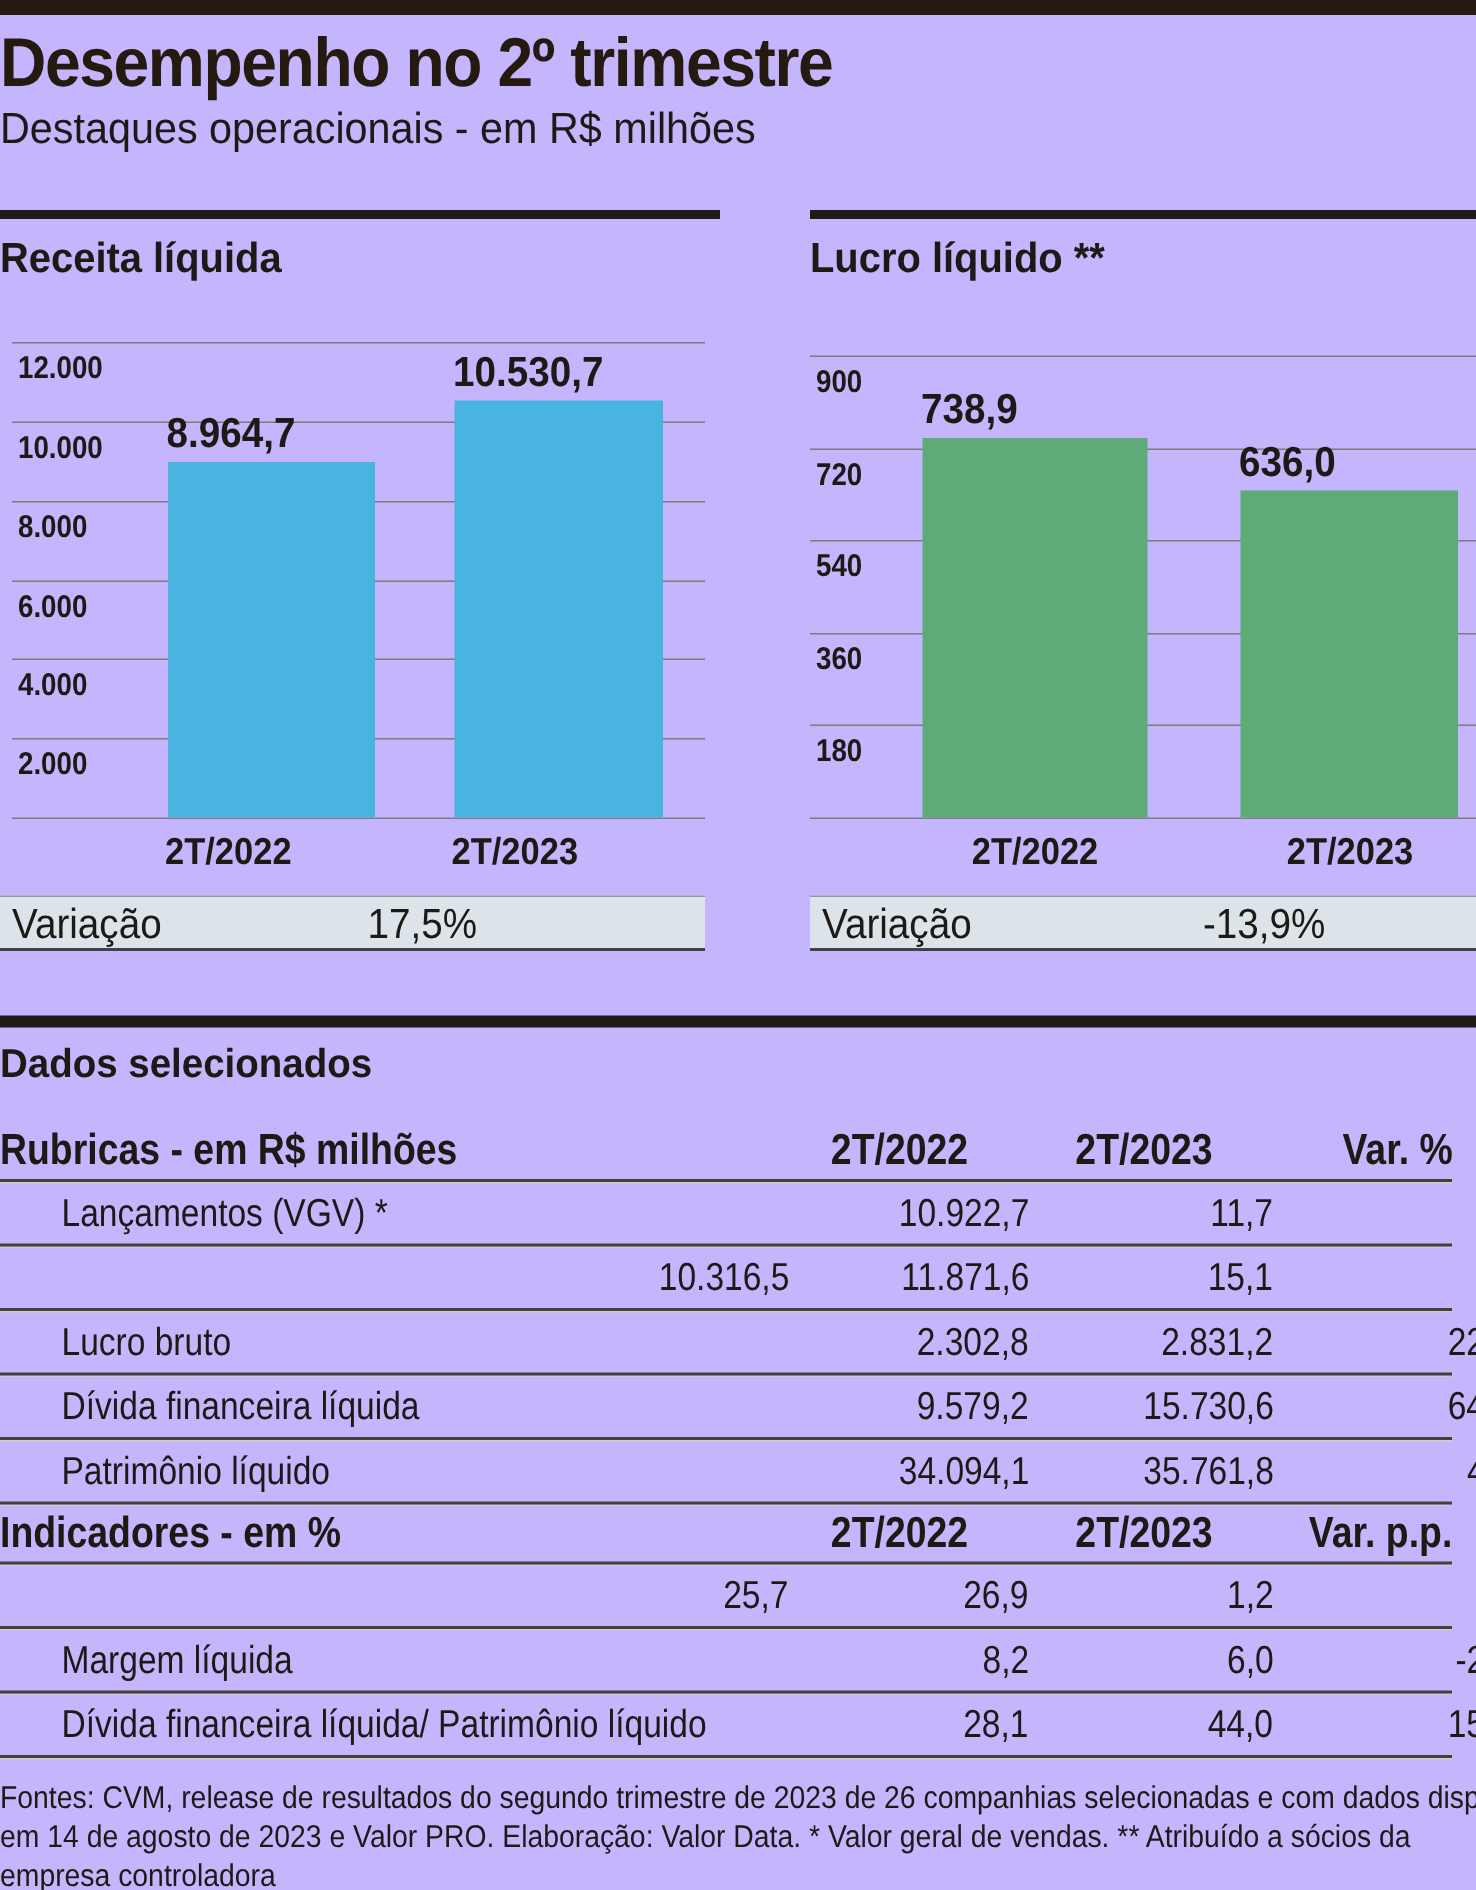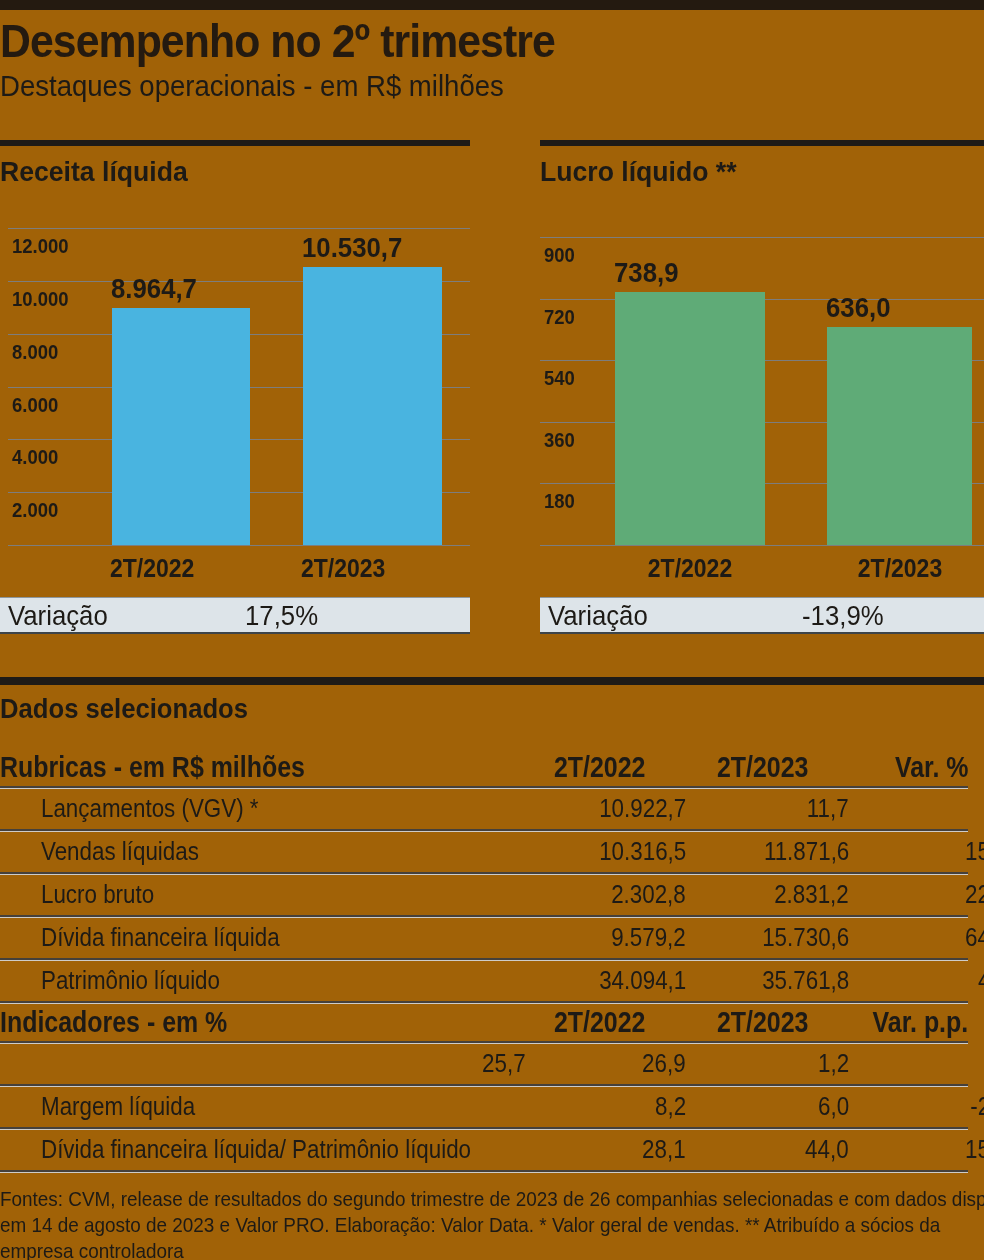--- a/index.html
+++ b/index.html
@@ -1,24 +1,24 @@
 <!DOCTYPE html>
 <html><head>
 <meta charset="utf-8">
 <style>
   html,body{margin:0;padding:0;background:#fff;}
-  #page{position:relative;width:984px;height:1260px;background:#a16207;overflow:hidden;
+  #page{position:relative;width:984px;height:1260px;background:#c4b5fd;overflow:hidden;
         font-family:"Liberation Sans",sans-serif;color:#1d1a16;}
   .abs{position:absolute;}
   #topbar{left:0;top:0;width:984px;height:10px;background:#241a10;}
   #title{left:0;top:14px;font-size:46px;font-weight:bold;letter-spacing:-1px;white-space:nowrap;
          transform:scaleX(.93);transform-origin:0 50%;color:#241a10;}
   #subtitle{left:0;top:70px;font-size:29px;white-space:nowrap;transform:scaleX(.95);transform-origin:0 50%;}
 
-  .chart-block{position:absolute;top:140px;height:500px;}
+  .chart-block{position:absolute;top:140px;height:500px;padding-left:10px;}
   .rule{position:absolute;left:0;top:0;width:100%;height:6px;background:#1f1b17;}
   .chart-title{position:absolute;left:0;top:16px;margin:0;font-size:28px;font-weight:bold;white-space:nowrap;
                transform:scaleX(.95);transform-origin:0 50%;}
   .plot{position:absolute;}
   .gridline{position:absolute;left:0;width:100%;height:1px;background:#7d7d7d;}
   .ytick{position:absolute;font-size:21px;font-weight:bold;white-space:nowrap;
          transform:scaleX(.88);transform-origin:0 50%;}
   .bar{position:absolute;}
   .bar-value{position:absolute;font-size:28px;font-weight:bold;white-space:nowrap;
              transform:scaleX(.92);transform-origin:0 50%;}
@@ -119,21 +119,20 @@
         <div class="cell num"><span class="sq">2T/2022</span></div>
         <div class="cell num"><span class="sq">2T/2023</span></div>
         <div class="cell num"><span class="sq">Var. %</span></div>
       </div>
       <div class="trow data hl">
         <div class="cell"><span class="sq">Lançamentos (VGV) *</span></div>
         <div class="cell num"><span class="sq">10.922,7</span></div>
         <div class="cell num"><span class="sq">11,7</span></div>
       </div>
       <div class="trow data hl">
-        <div class="cell"><span class="sq">Vendas líquidas</span></div>
         <div class="cell num"><span class="sq">10.316,5</span></div>
         <div class="cell num"><span class="sq">11.871,6</span></div>
         <div class="cell num"><span class="sq">15,1</span></div>
       </div>
       <div class="trow data hl">
         <div class="cell"><span class="sq">Lucro bruto</span></div>
         <div class="cell num"><span class="sq">2.302,8</span></div>
         <div class="cell num"><span class="sq">2.831,2</span></div>
         <div class="cell num"><span class="sq">22,9</span></div>
       </div>

